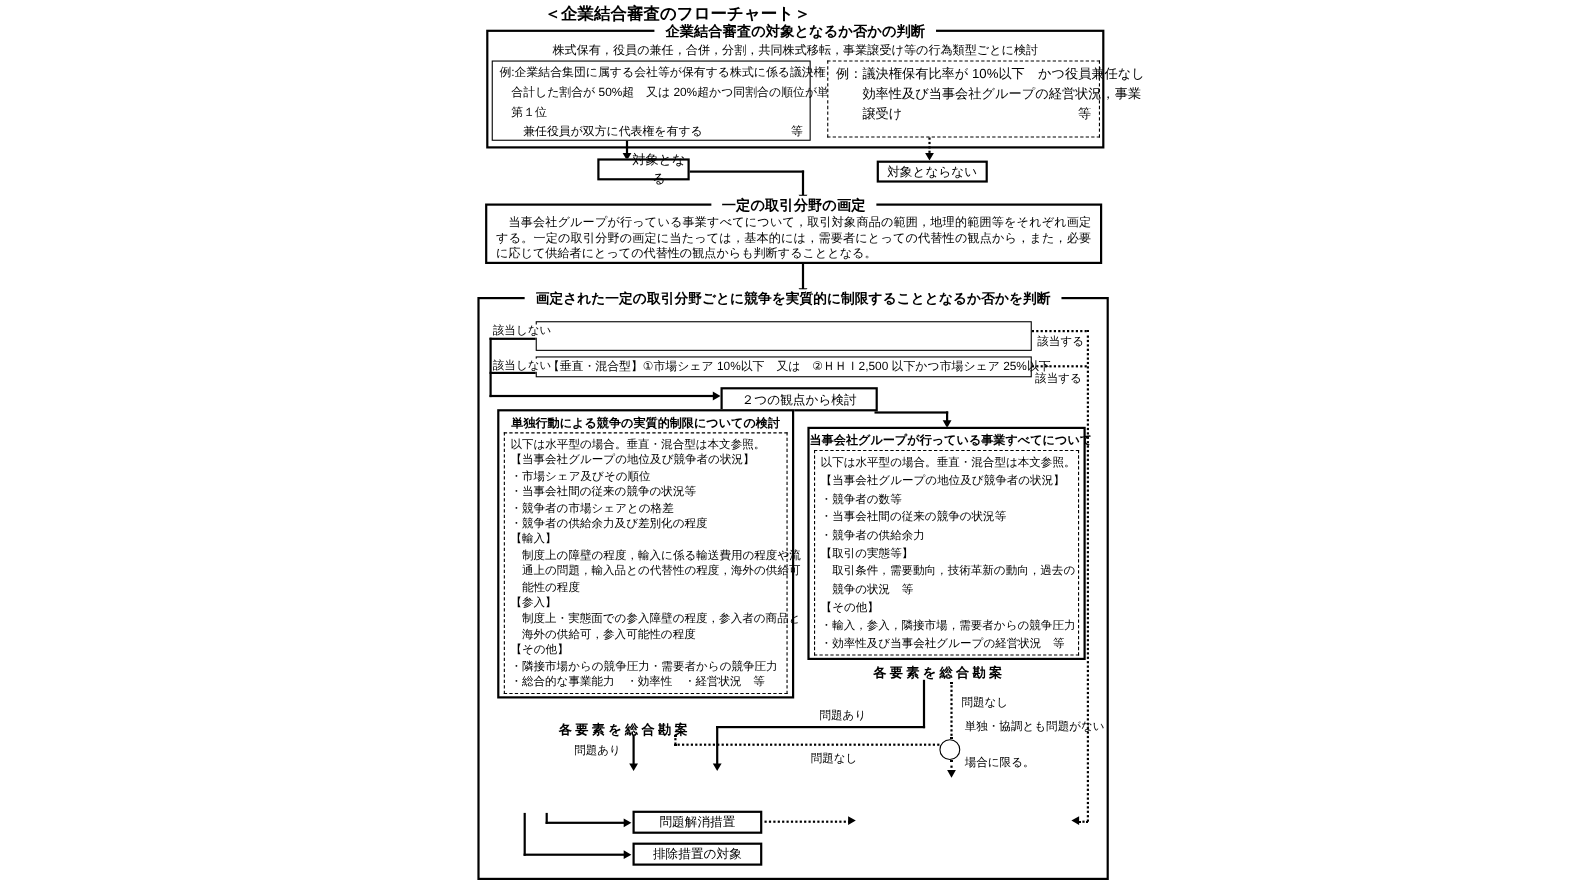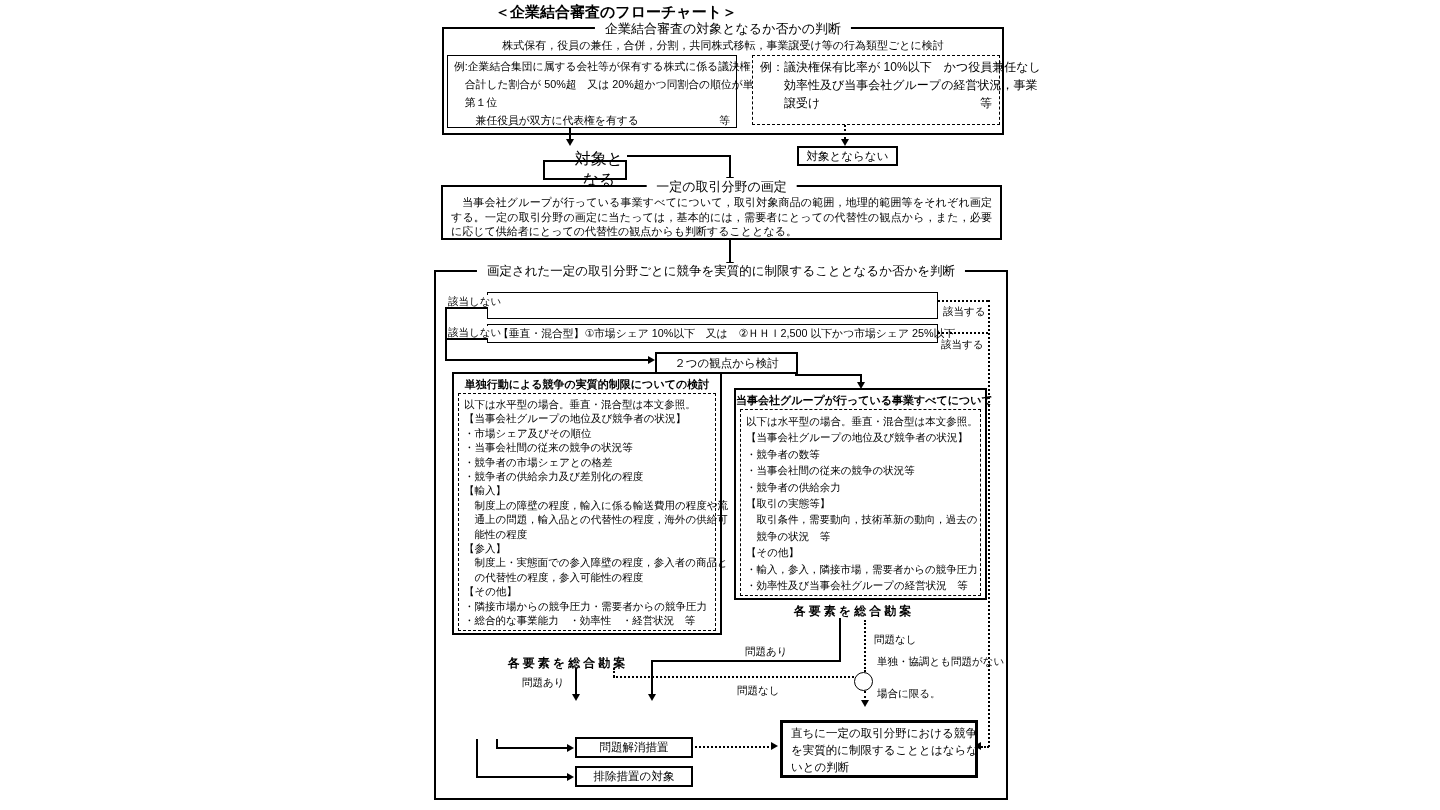--- a/index.html
+++ b/index.html
@@ -8,21 +8,21 @@
     position:relative; width:1232px; height:810px; background:#ffffff;
     font-family:"Liberation Sans","DejaVu Sans",sans-serif; color:#000;
     overflow:hidden;
   }
   .abs { position:absolute; }
   .box { position:absolute; border:2px solid #000; background:#fff; }
   .thin { border-width:1px; }
   .dashedbox { border:1px dashed #000; }
   .chip {
     position:absolute; top:-9px; left:50%; transform:translateX(-50%);
-    background:#fff; padding:0 10px; font-weight:normal; white-space:nowrap;
+    background:#fff; padding:0 10px; font-weight:bold; white-space:nowrap;
   }
   .ln { position:absolute; background:#000; }
   .dot-h { position:absolute; border-top:2px dotted #000; height:0; }
   .dot-v { position:absolute; border-left:2px dotted #000; width:0; }
   .ah { position:absolute; width:0; height:0; }
   .ah-d { border-left:4px solid transparent; border-right:4px solid transparent; border-top:7px solid #000; }
   .ah-r { border-top:4px solid transparent; border-bottom:4px solid transparent; border-left:7px solid #000; }
   .ah-l { border-top:4px solid transparent; border-bottom:4px solid transparent; border-right:7px solid #000; }
   .lbl { position:absolute; font-size:10.5px; white-space:nowrap; background:#fff; line-height:12px; }
   .pre { white-space:pre; }
@@ -59,21 +59,21 @@
       <span class="pre">　　譲受け</span>
       <span>等</span>
     </div>
   </div>
 
   <div class="ln" style="left:569px;top:128px;width:2px;height:13px;"></div>
   <div class="ah ah-d" style="left:566px;top:139px;"></div>
   <div class="dot-v" style="left:844px;top:125px;height:14px;"></div>
   <div class="ah ah-d" style="left:841px;top:139px;"></div>
 
-  <div class="box ctr" style="left:543px;top:160px;width:84px;height:20px;font-size:16px;padding-left:28px;">対象となる</div>
+  <div class="box ctr" style="left:543px;top:144px;width:84px;height:20px;font-size:12px;padding-left:28px;">対象となる</div>
   <div class="box ctr" style="left:797px;top:146px;width:101px;height:20px;font-size:11.5px;">対象とならない</div>
 
   <div class="ln" style="left:627px;top:155px;width:104px;height:2px;"></div>
   <div class="ln" style="left:729px;top:155px;width:2px;height:23px;"></div>
   <div class="ah ah-d" style="left:726px;top:177px;"></div>
 
   <div class="box" style="left:441px;top:185px;width:561px;height:55px;">
     <div class="chip" style="font-size:13px;">一定の取引分野の画定</div>
     <div class="abs" style="top:8px;left:8px;right:8px;font-size:11px;line-height:14.5px;white-space:pre-wrap;text-align:justify;">　当事会社グループが行っている事業すべてについて，取引対象商品の範囲，地理的範囲等をそれぞれ画定する。一定の取引分野の画定に当たっては，基本的には，需要者にとっての代替性の観点から，また，必要に応じて供給者にとっての代替性の観点からも判断することとなる。</div>
   </div>
@@ -126,21 +126,21 @@
       <div>・市場シェア及びその順位</div>
       <div>・当事会社間の従来の競争の状況等</div>
       <div>・競争者の市場シェアとの格差</div>
       <div>・競争者の供給余力及び差別化の程度</div>
       <div>【輸入】</div>
       <div>　制度上の障壁の程度，輸入に係る輸送費用の程度や流</div>
       <div>　通上の問題，輸入品との代替性の程度，海外の供給可</div>
       <div>　能性の程度</div>
       <div>【参入】</div>
       <div>　制度上・実態面での参入障壁の程度，参入者の商品と</div>
-      <div>　の代替性の程度，参入可能性の程度</div>
+      <div>　海外の供給可，参入可能性の程度</div>
       <div>【その他】</div>
       <div>・隣接市場からの競争圧力・需要者からの競争圧力</div>
       <div>・総合的な事業能力　・効率性　・経営状況　等</div>
     </div>
   </div>
 
   <div class="box" style="left:734px;top:388px;width:253px;height:212px;">
     <div class="abs" style="top:3px;left:0;width:100%;text-align:center;font-size:11px;font-weight:bold;white-space:nowrap;">当事会社グループが行っている事業すべてについて</div>
     <div class="dashedbox abs colbody" style="left:4px;top:19px;width:241px;height:187px;font-size:10.5px;line-height:16.4px;padding:3px 5px;">
       <div>以下は水平型の場合。垂直・混合型は本文参照。</div>
@@ -190,19 +190,14 @@
   <div class="ln" style="left:476px;top:776px;width:94px;height:2px;"></div>
   <div class="ah ah-r" style="left:567px;top:773px;"></div>
 
   <div class="box ctr" style="left:575px;top:737px;width:118px;height:21px;font-size:11.5px;">問題解消措置</div>
 
   <div class="box ctr" style="left:575px;top:766px;width:118px;height:21px;font-size:11.5px;">排除措置の対象</div>
 
   <div class="dot-h" style="left:695px;top:746px;width:78px;"></div>
   <div class="ah ah-r" style="left:771px;top:742px;"></div>
 
-  <div class="box" style="left:780px;top:720px;width:198px;height:58px;border-width:3px;font-size:11.5px;line-height:17px;padding:2px 8px;">
-    <div class="pre">直ちに一定の取引分野における競争</div>
-    <div class="pre">を実質的に制限することとはならな</div>
-    <div class="pre">いとの判断</div>
-  </div>
 
 </div>
 
 </body></html>

